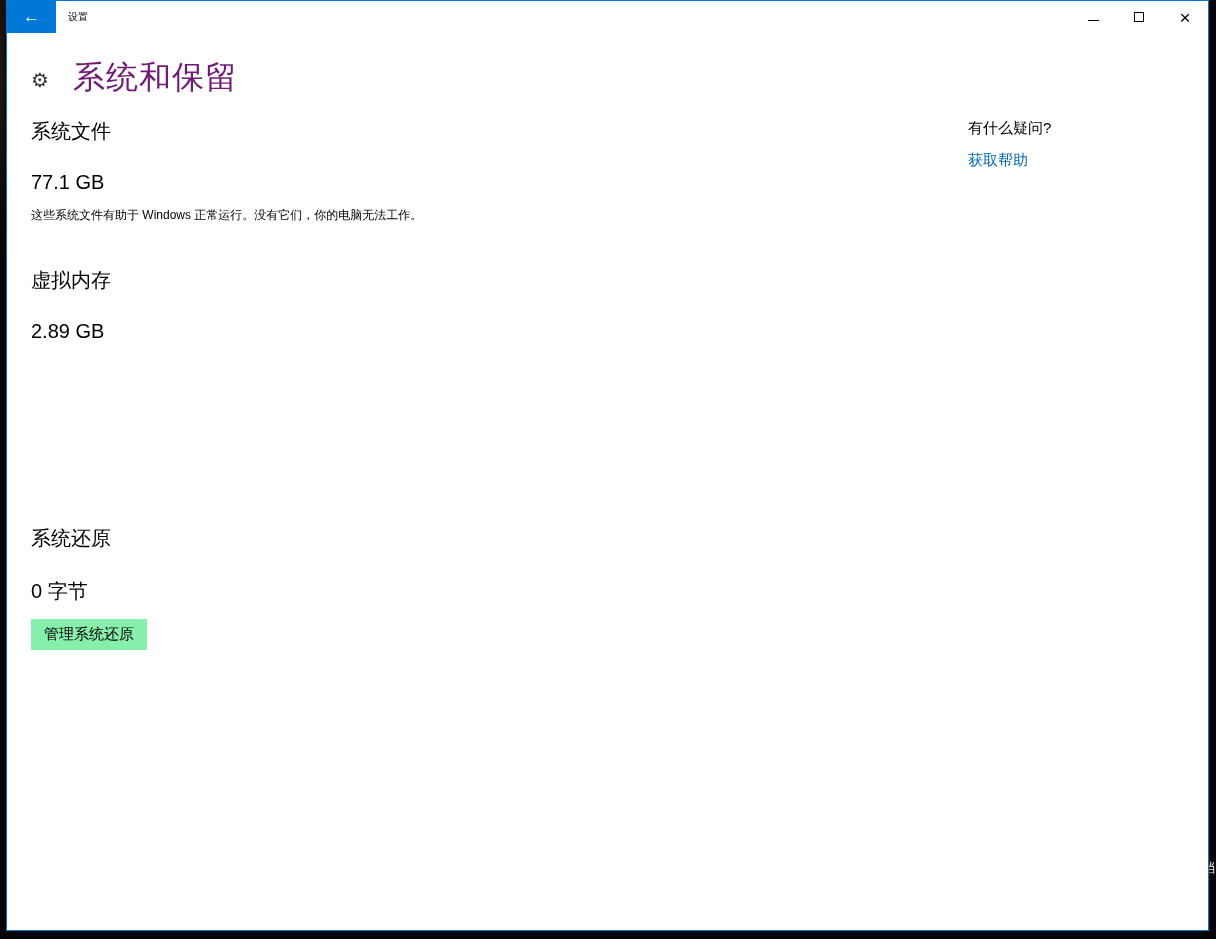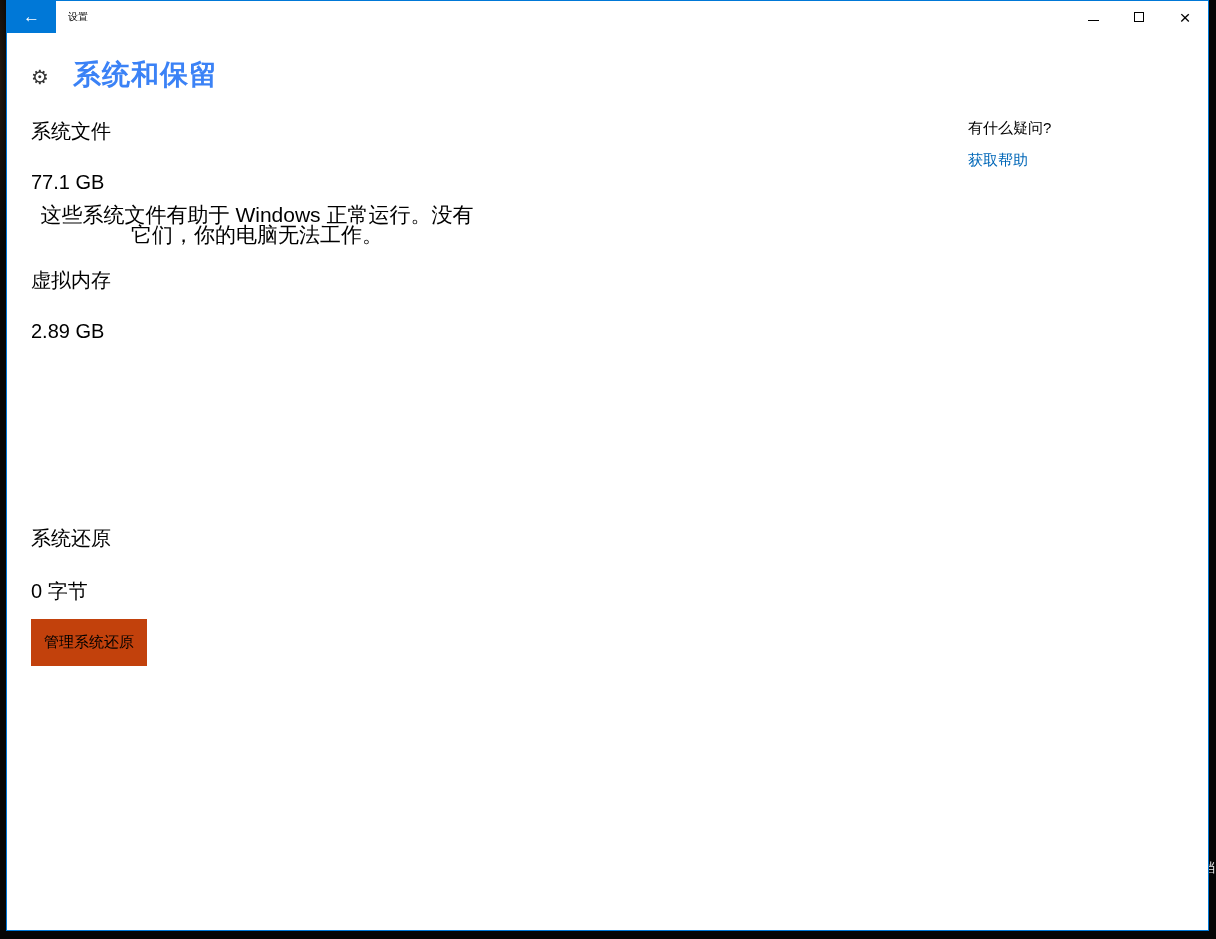--- a/index.html
+++ b/index.html
@@ -60,48 +60,47 @@
   .page-header {
     position: absolute; left: 24px; top: 55px;
     display: flex; align-items: center;
   }
   .gear-icon {
     font-size: 20px; color: #333; width: 26px;
     margin-top: 3px;
   }
   .page-title {
     margin-left: 16px;
-    font-size: 28px; font-weight: 700;
-    color: #3b82f6;
+    font-size: 32px; font-weight: 400;
+    color: #701a75;
     letter-spacing: 1px;
   }
   
   .section {
     position: absolute; left: 24px; width: 460px;
   }
   .section-heading {
     font-size: 20px; font-weight: 400; color: #000000;
   }
   .section-value {
     margin-top: 26px;
     font-size: 20px; font-weight: 300; color: #000000;
   }
   .section-desc {
     margin-top: 11px;
-    font-size: 21px; color: #000000;
+    font-size: 12px; color: #000000;
     line-height: 20px;
     max-width: 452px;
-    text-align: center;
   }
   .manage-button {
     margin-top: 14px;
     display: inline-block;
-    background: #c2410c;
+    background: #86efac;
     border: none;
-    padding: 14px 13px;
+    padding: 6px 13px;
     font-size: 15px; color: #000;
     font-family: inherit;
     cursor: pointer;
   }
   #section-1 { top: 117px; }
   #section-2 { top: 266px; }
   #section-3 { top: 395px; }
   #section-4 { top: 524px; }
   
   .help-col {

